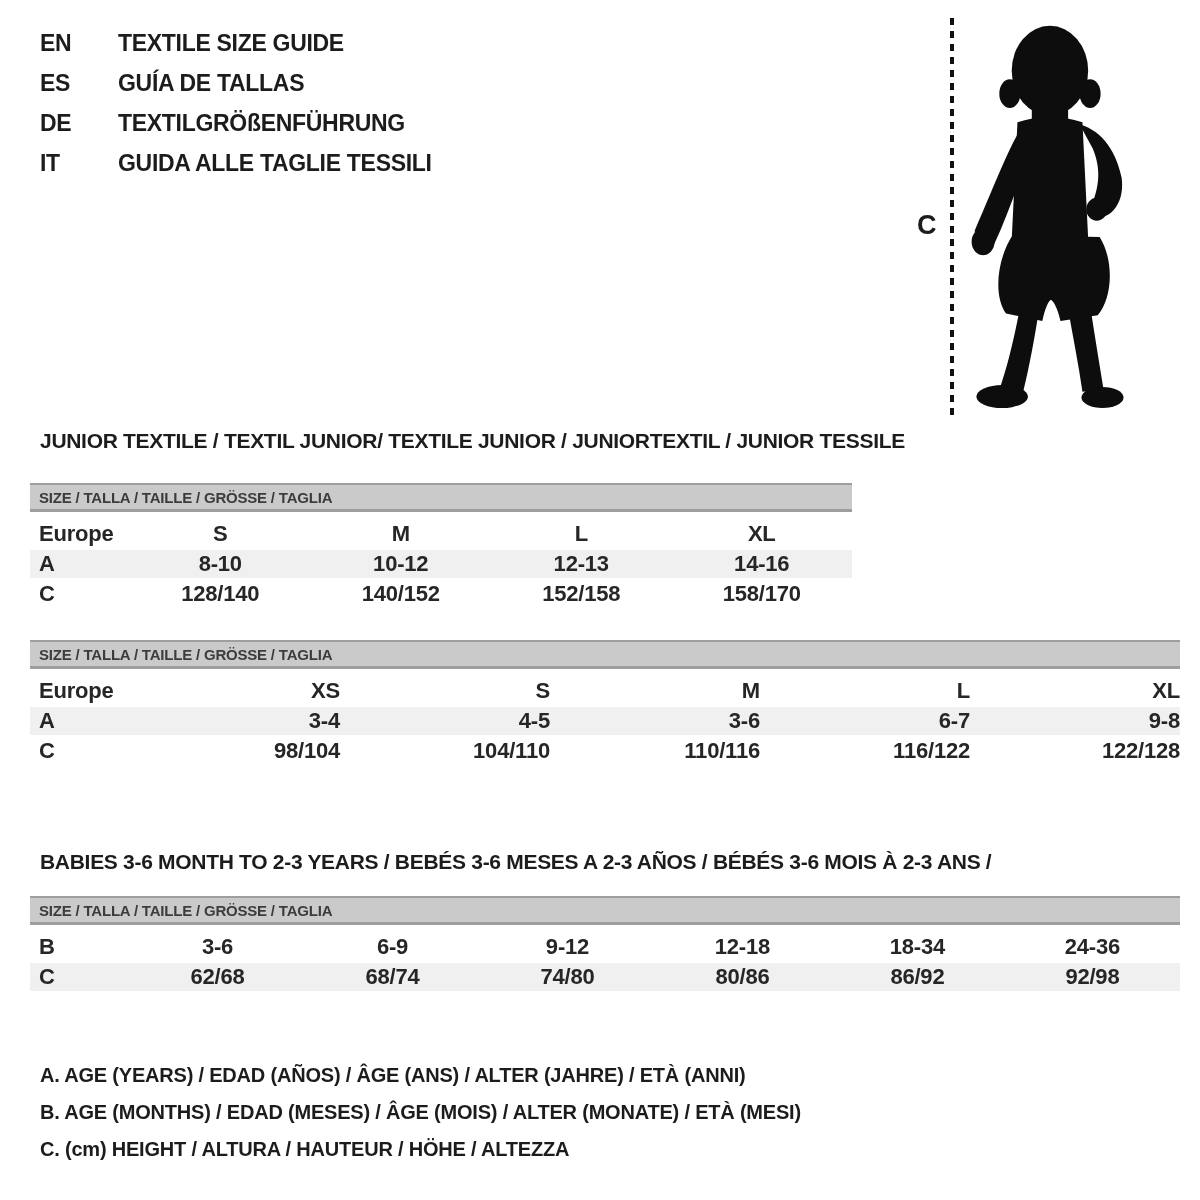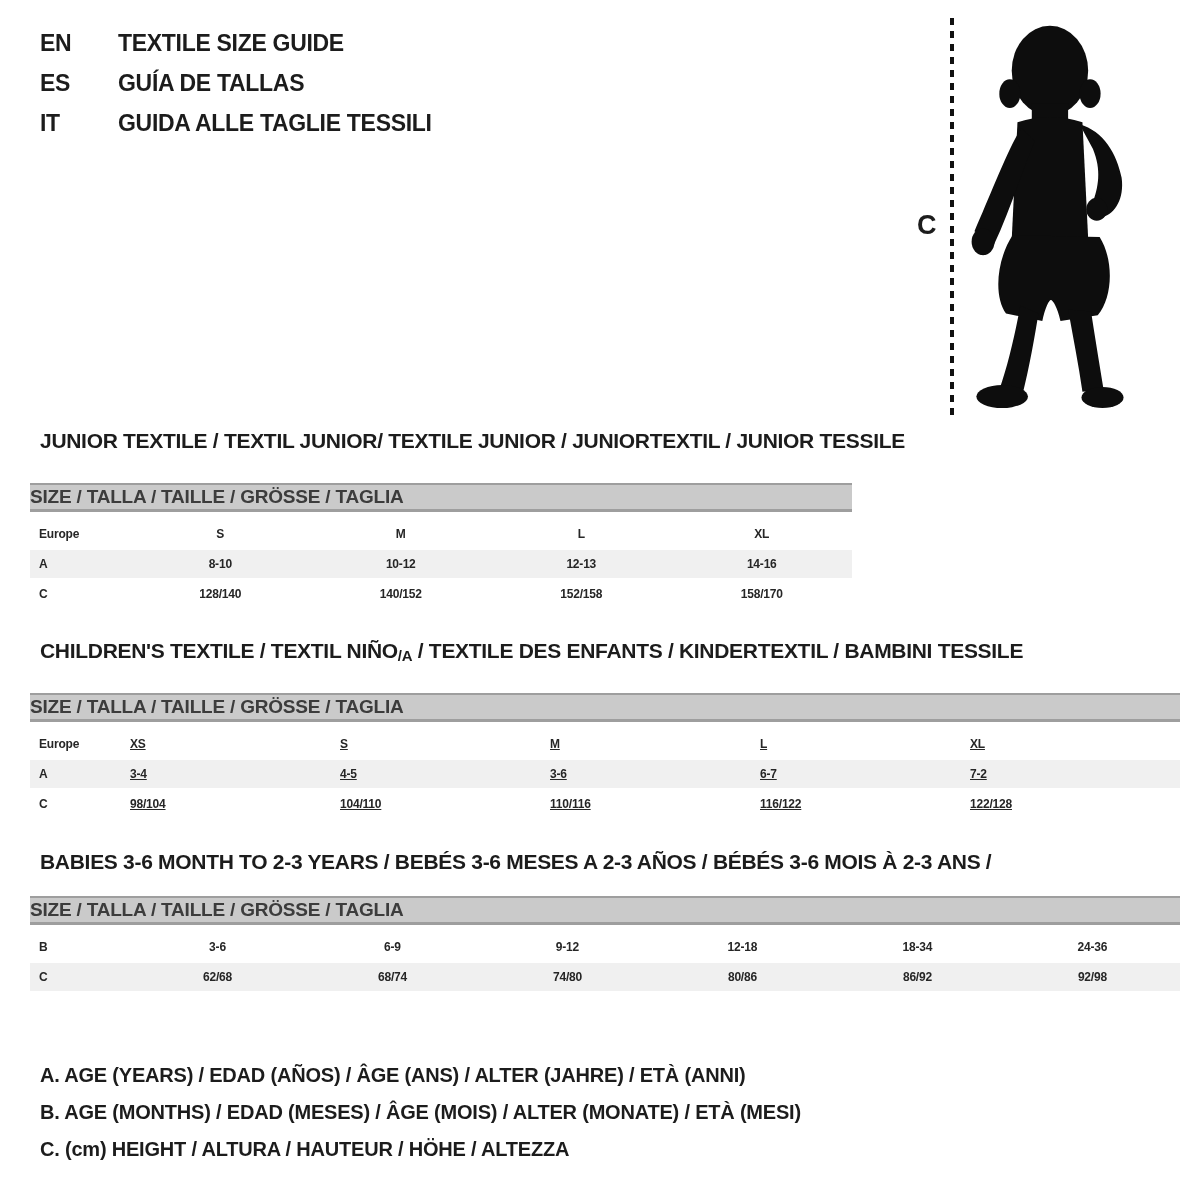--- a/index.html
+++ b/index.html
@@ -40,49 +40,53 @@
   .sec-title { margin:0 0 0 10px; font-size:21px; font-weight:700; letter-spacing:-0.3px; line-height:22px; white-space:nowrap; }
   .sub-a { font-size:15px; position:relative; top:3px; }
   #junior .sec-title { margin-bottom:31px; }
   #children .sec-title { margin-bottom:29px; }
   #babies .sec-title { line-height:33px; margin-bottom:0; }
   #babies .table-wrap { margin-top:18px; }
 
   .size-bar {
     height:29px; background:var(--size-bar-bg);
     border-top:2px solid var(--size-bar-border); border-bottom:3px solid var(--size-bar-border);
-    display:flex; align-items:center; 
-    font-size:19px; font-weight:700; color:var(--size-bar-text); letter-spacing:-0.2px;
+    display:flex; align-items:center; padding-left:9px;
+    font-size:15px; font-weight:700; color:var(--size-bar-text); letter-spacing:-0.2px;
   }
   .trow {
     display:flex; align-items:center; height:28px; margin-top:2px;
-    font-size:12px; font-weight:700; letter-spacing:-0.2px; color:#262626;
+    font-size:22px; font-weight:700; letter-spacing:-0.2px; color:#262626;
   }
   .trow.first { margin-top:8px; }
   .trow.shaded { background:var(--shaded-row-bg); }
   .tlabel { width:100px; padding-left:9px; }
   .cols4 .tcell { width:calc((100% - 100px)/4); text-align:center; }
-  .cols5 .tcell { width:calc((100% - 100px)/5); text-align:left;text-decoration:underline; }
+  .cols5 .tcell { width:calc((100% - 100px)/5); text-align:right; }
   .cols6 .tcell { width:calc((100% - 100px)/6); text-align:center; }
 
   
   .legend { position:absolute; left:40px; top:1064px; }
   .legend-line { font-size:20px; font-weight:700; letter-spacing:-0.2px; line-height:23px; margin-bottom:14px; white-space:nowrap; }
 </style>
 </head>
 <body>
 
 <div class="lang-block">
   <div class="lang-row">
     <span class="lang-code">EN</span>
     <span class="lang-label">TEXTILE SIZE GUIDE</span>
   </div>
   <div class="lang-row">
     <span class="lang-code">ES</span>
     <span class="lang-label">GUÍA DE TALLAS</span>
+  </div>
+  <div class="lang-row">
+    <span class="lang-code">DE</span>
+    <span class="lang-label">TEXTILGRÖßENFÜHRUNG</span>
   </div>
   <div class="lang-row">
     <span class="lang-code">IT</span>
     <span class="lang-label">GUIDA ALLE TAGLIE TESSILI</span>
   </div>
 </div>
 
 <div class="figure-block">
   <span class="c-label">C</span>
   <div class="dashed-line"></div>
@@ -128,38 +132,37 @@
       <span class="tlabel">C</span>
       <span class="tcell">128/140</span>
       <span class="tcell">140/152</span>
       <span class="tcell">152/158</span>
       <span class="tcell">158/170</span>
     </div>
   </div>
 </section>
 
 <section id="children" class="size-section">
-  <h2 class="sec-title"><span>CHILDREN'S TEXTILE / TEXTIL NIÑO</span><span class="sub-a">/A</span><span> / TEXTILE DES ENFANTS / KINDERTEXTIL / BAMBINI TESSILE</span></h2>
   <div class="table-wrap cols5">
     <div class="size-bar">SIZE / TALLA / TAILLE / GRÖSSE / TAGLIA</div>
     <div class="trow first">
       <span class="tlabel">Europe</span>
       <span class="tcell">XS</span>
       <span class="tcell">S</span>
       <span class="tcell">M</span>
       <span class="tcell">L</span>
       <span class="tcell">XL</span>
     </div>
     <div class="trow shaded">
       <span class="tlabel">A</span>
       <span class="tcell">3-4</span>
       <span class="tcell">4-5</span>
       <span class="tcell">3-6</span>
       <span class="tcell">6-7</span>
-      <span class="tcell">7-2</span>
+      <span class="tcell">9-8</span>
     </div>
     <div class="trow">
       <span class="tlabel">C</span>
       <span class="tcell">98/104</span>
       <span class="tcell">104/110</span>
       <span class="tcell">110/116</span>
       <span class="tcell">116/122</span>
       <span class="tcell">122/128</span>
     </div>
   </div>

